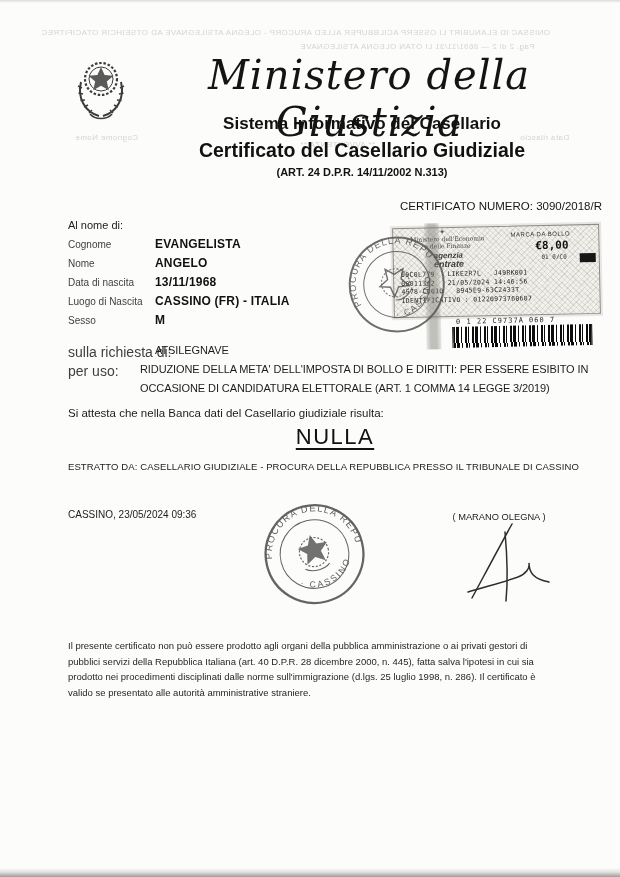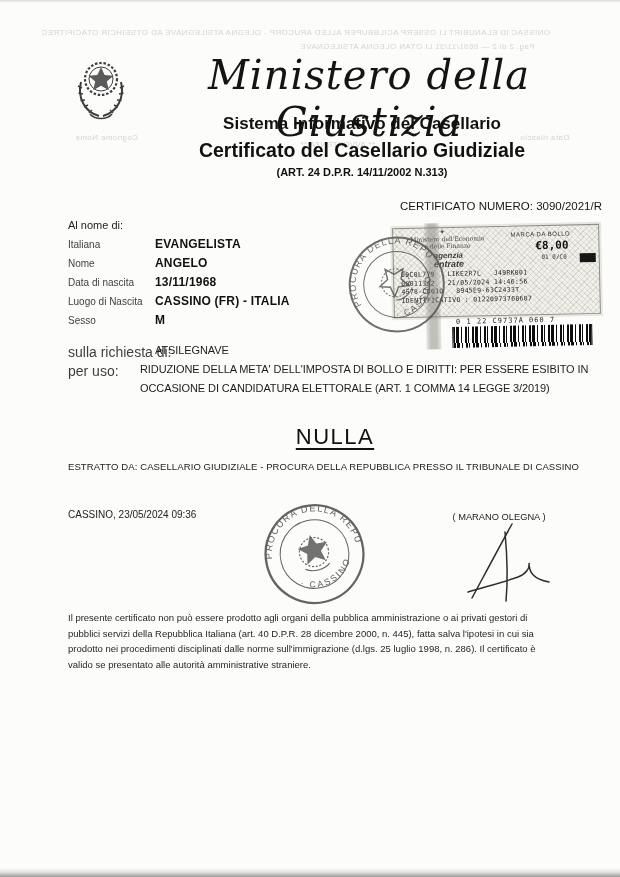--- a/index.html
+++ b/index.html
@@ -34,21 +34,21 @@
   .rlabel{font-size:14px; color:#3f3f3f;}
   .rvalue{font-size:11px; color:#1c1c1c; line-height:19px; letter-spacing:-0.1px;}
   .attest{font-size:11.5px; color:#1c1c1c;}
   .nulla{
     font-size:22px; color:#111; text-align:center; letter-spacing:1.5px;
     text-decoration:underline; text-underline-offset:4px;
   }
   .estratto{font-size:9.5px; color:#222; letter-spacing:.1px;}
   .placedate{font-size:10px; color:#222;}
   .signer{font-size:9.3px; color:#222; text-align:center; line-height:14px;}
-  .footer{font-size:9.5px; color:#262626; line-height:1.65; text-align:left;}
+  .footer{font-size:9.5px; color:#262626; line-height:1.65; text-align:left;margin-top:28px;}
   
   .bollo-group{ transform:rotate(-1.2deg); }
   .bollo{
     position:relative; width:205px; height:88px;
     background-color:#f1f0ea;
     background-image:
       repeating-linear-gradient(45deg, rgba(130,130,120,.18) 0 1px, transparent 1px 4px),
       repeating-linear-gradient(-45deg, rgba(130,130,120,.18) 0 1px, transparent 1px 4px);
     border:1px solid #8d8d88; box-shadow:0 0 0 2px #e7e6e0;
   }
@@ -112,25 +112,25 @@
       </g>
     </svg>
   </div>
 
   <div class="abs script-title" style="left:130px; top:52px; width:478px;">Ministero della Giustizia</div>
 
   <div class="abs sub sub1" style="left:100px; top:114px; width:524px;">Sistema Informativo del Casellario</div>
   <div class="abs sub sub2" style="left:100px; top:139px; width:524px;">Certificato del Casellario Giudiziale</div>
   <div class="abs sub sub3" style="left:100px; top:166px; width:524px;">(ART. 24 D.P.R. 14/11/2002 N.313)</div>
 
-  <div class="abs certnum" style="right:18px; top:200px;">CERTIFICATO NUMERO: 3090/2021/R</div>
+  <div class="abs certnum" style="right:18px; top:200px;">CERTIFICATO NUMERO: 3090/2018/R</div>
 
   <div class="abs seclabel" style="left:68px; top:219px;">Al nome di:</div>
 
-  <div class="abs flabel" style="left:68px; top:239px;">Italiana</div>
+  <div class="abs flabel" style="left:68px; top:239px;">Cognome</div>
   <div class="abs fvalue" style="left:155px; top:237px;">EVANGELISTA</div>
 
   <div class="abs flabel" style="left:68px; top:258px;">Nome</div>
   <div class="abs fvalue" style="left:155px; top:256px;">ANGELO</div>
 
   <div class="abs flabel" style="left:68px; top:277px;">Data di nascita</div>
   <div class="abs fvalue" style="left:155px; top:275px;">13/11/1968</div>
 
   <div class="abs flabel" style="left:68px; top:296px;">Luogo di Nascita</div>
   <div class="abs fvalue" style="left:155px; top:294px;">CASSINO (FR) - ITALIA</div>
@@ -183,20 +183,21 @@
       <circle cx="50" cy="48" r="14" fill="none" stroke="#565656" stroke-width="1" stroke-dasharray="2,1.6"></circle>
       <path d="M40,62 C45,66 55,66 60,62" fill="none" stroke="#565656" stroke-width="1"></path>
     </svg>
   </div>
 
   <div class="abs rlabel" style="left:68px; top:344px;">sulla richiesta di:</div>
   <div class="abs rvalue" style="left:155px; top:341px;">ATSILEGNAVE</div>
   <div class="abs rlabel" style="left:68px; top:363px;">per uso:</div>
   <div class="abs rvalue" style="left:140px; top:360px; width:450px;">RIDUZIONE DELLA META' DELL'IMPOSTA DI BOLLO E DIRITTI: PER ESSERE ESIBITO IN OCCASIONE DI CANDIDATURA ELETTORALE (ART. 1 COMMA 14 LEGGE 3/2019)</div>
 
+  <div class="abs attest" style="left:68px; top:407px;">Si attesta che nella Banca dati del Casellario giudiziale risulta:</div>
   <div class="abs estratto" style="left:68px; top:461px; width:520px;">ESTRATTO DA: CASELLARIO GIUDIZIALE - PROCURA DELLA REPUBBLICA PRESSO IL TRIBUNALE DI CASSINO</div>
 
   <div class="abs nulla" style="left:75px; top:424px; width:520px;">NULLA</div>
 
   <div class="abs placedate" style="left:68px; top:509px;">CASSINO, 23/05/2024 09:36</div>
 
   <div class="abs" style="left:263px; top:502px; transform:rotate(-14deg);">
     <svg class="stampsvg" width="104" height="104" viewBox="0 0 100 100">
       <defs>
         <path id="arcT2" d="M 9,50 A 41,41 0 1 1 91,50" fill="none"></path>

